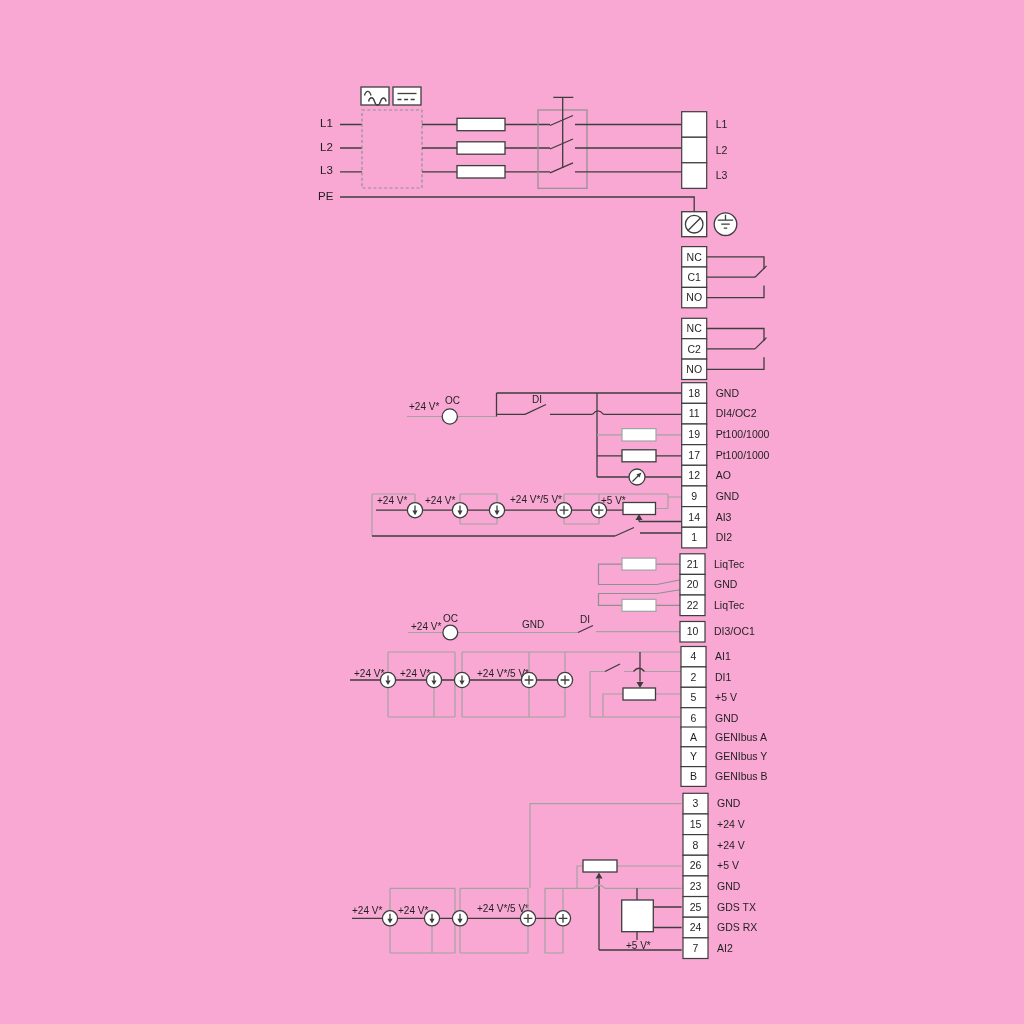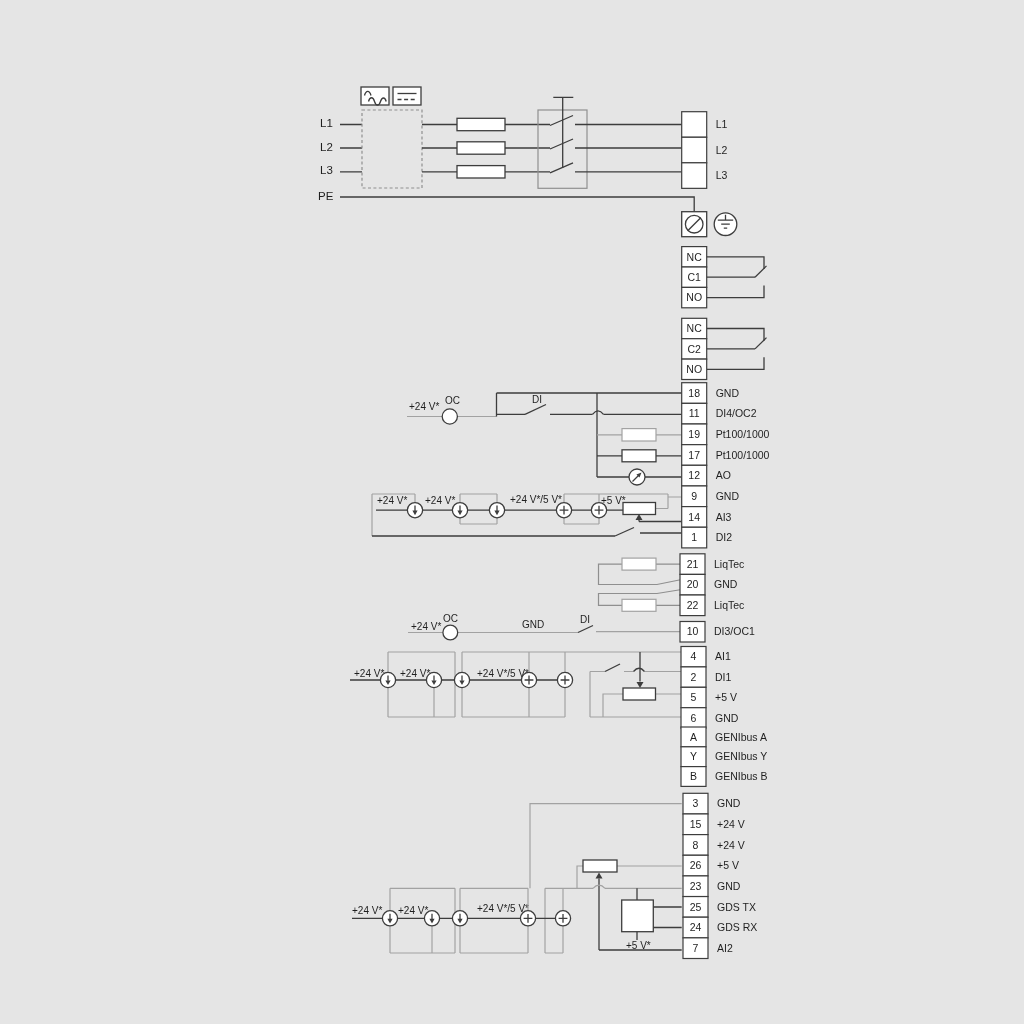--- a/index.html
+++ b/index.html
@@ -1,16 +1,16 @@
 <!DOCTYPE html>
 <html><head>
 <meta charset="utf-8">
 <style>
   html,body{margin:0;padding:0;background:#ffffff;}
-  .page{position:relative;width:1024px;height:1024px;background:#e5e5e5;overflow:hidden;}
+  .page{position:relative;width:1024px;height:1024px;background:#f9a8d4;overflow:hidden;}
   svg{position:absolute;left:0;top:0;}
   text{font-family:"Liberation Sans","DejaVu Sans",sans-serif;fill:#1f1f1f;}
   .lbl-power{font-size:11.5px;}
   .lbl-small{font-size:10px;}
   .k{stroke:#3d3d3d;stroke-width:1.3;fill:none;}
   .g{stroke:#a2a2a2;stroke-width:1.2;fill:none;}
   .gm{stroke:#8f8f8f;stroke-width:1.2;fill:none;}
   .kw{stroke:#3d3d3d;stroke-width:1.3;fill:#ffffff;}
   .gw{stroke:#a2a2a2;stroke-width:1.2;fill:#ffffff;}
   .fillk{fill:#3d3d3d;stroke:none;}

